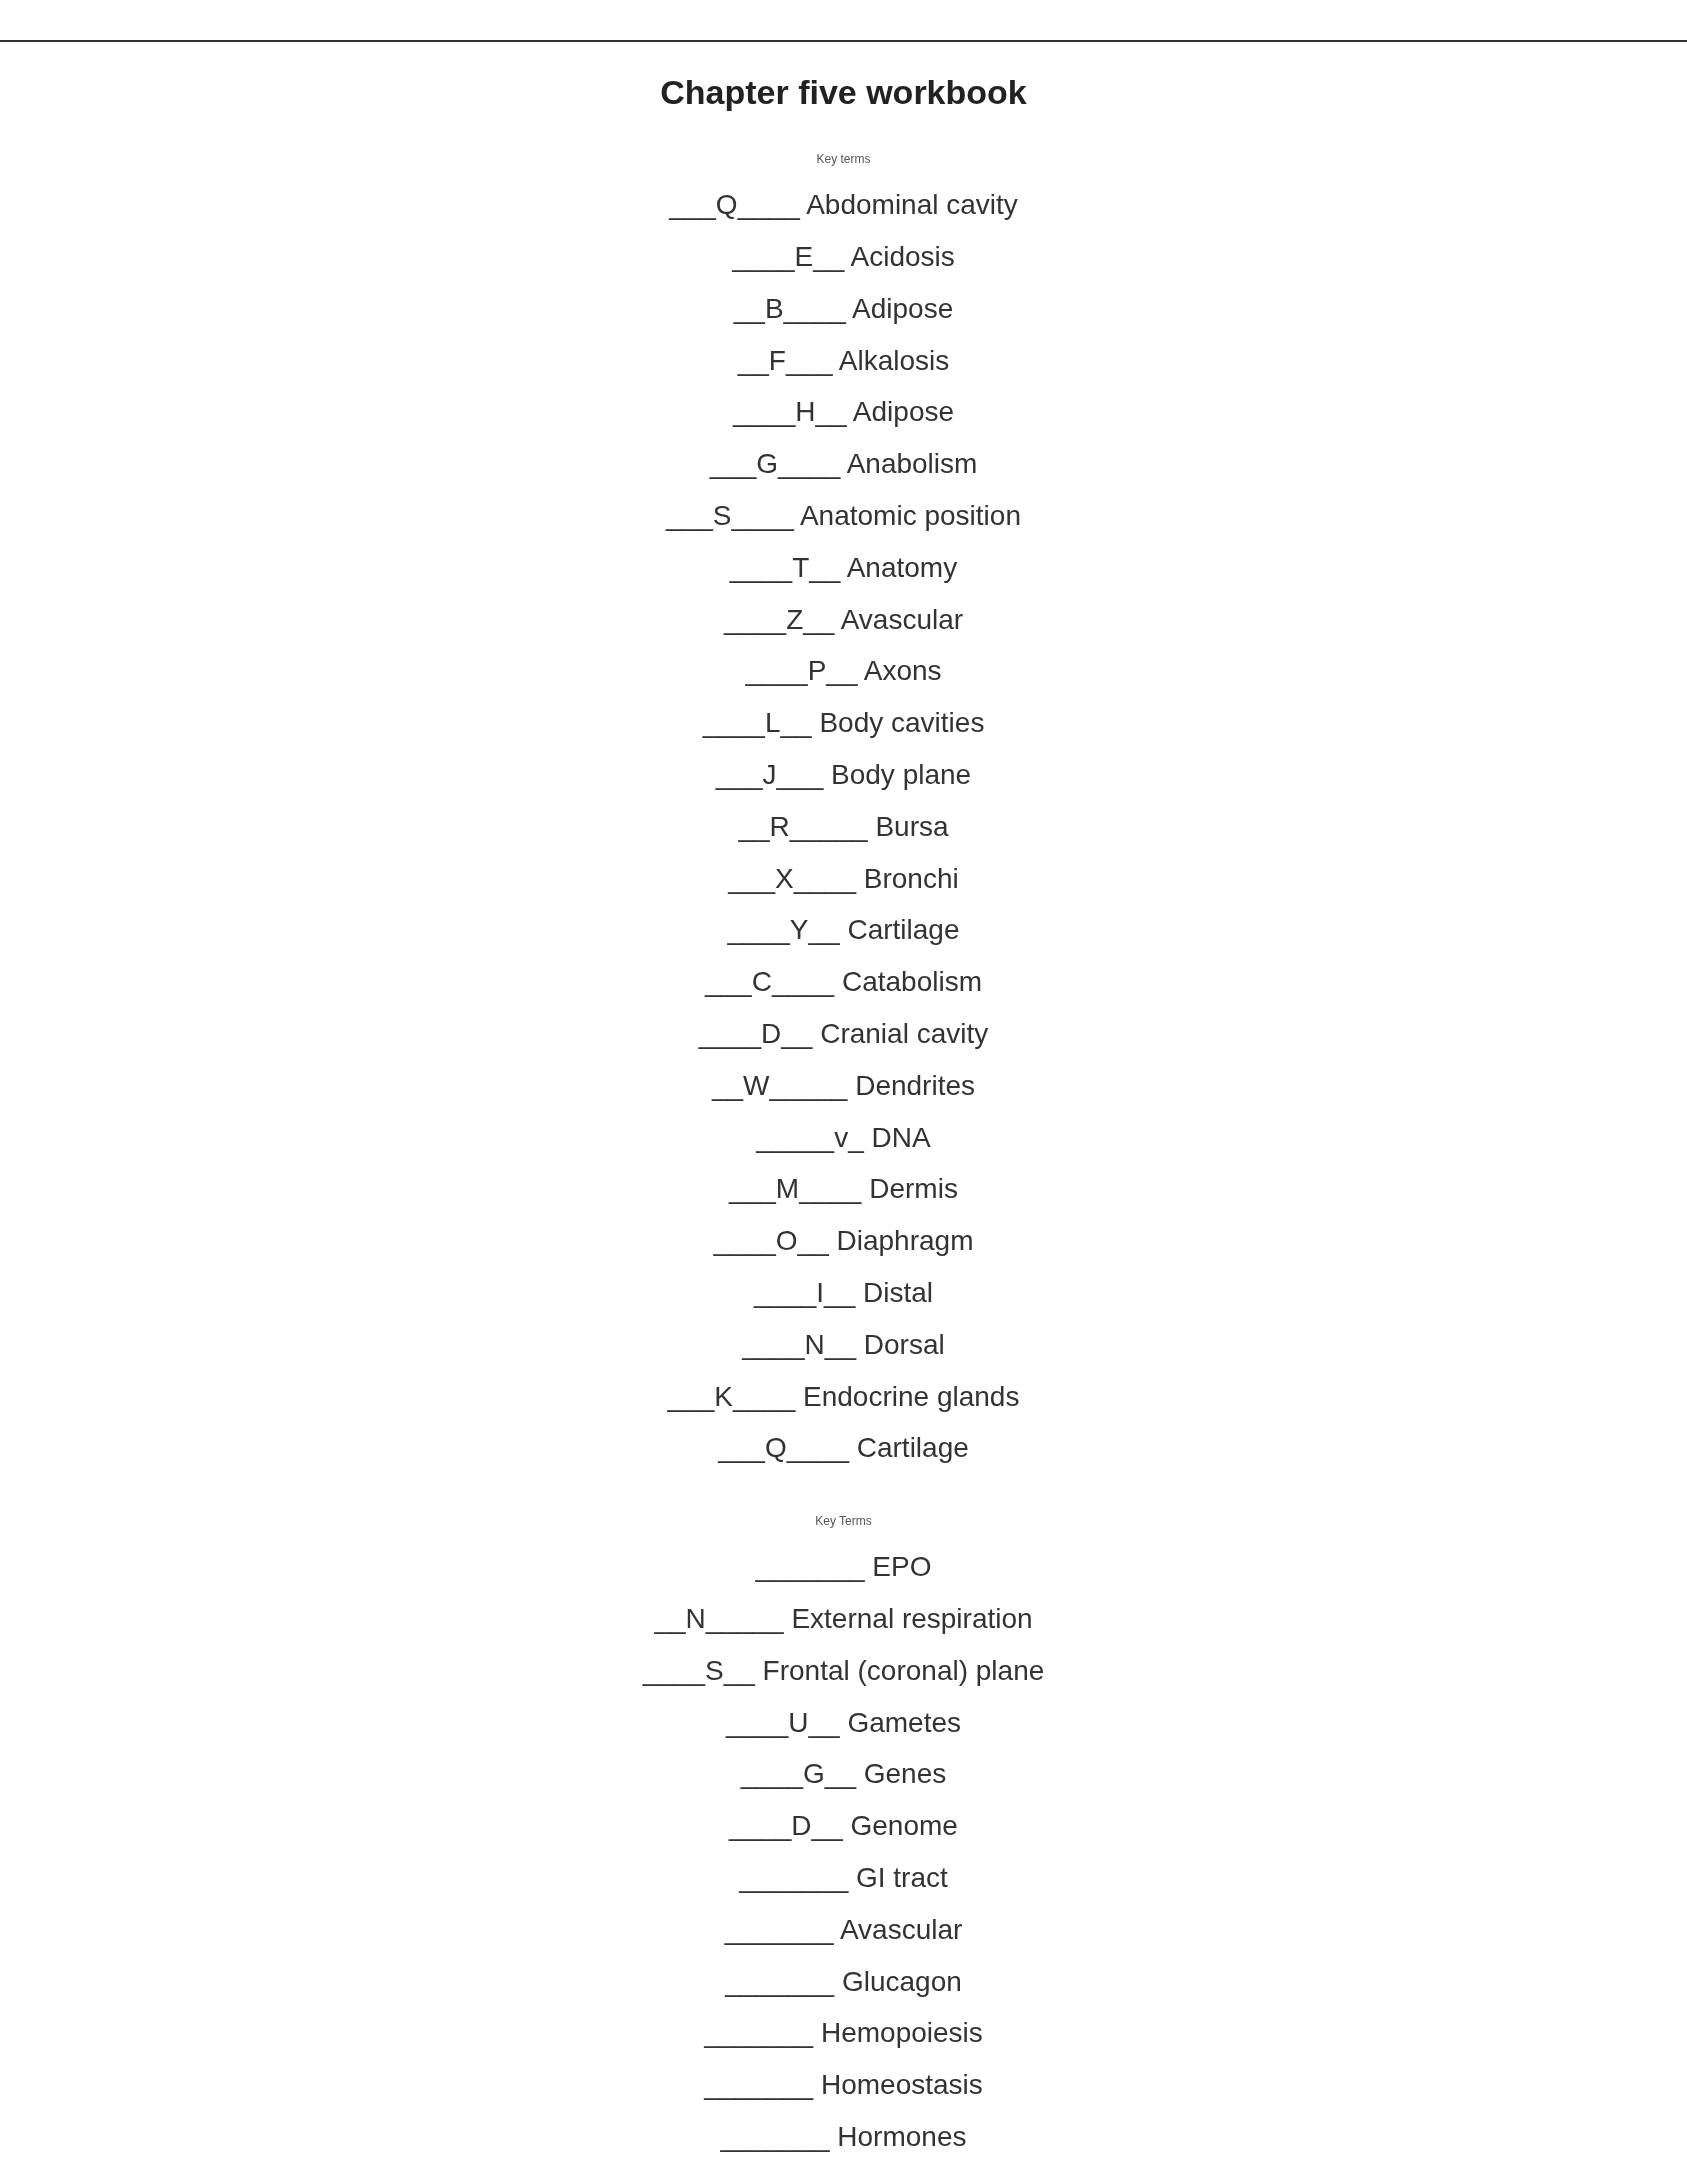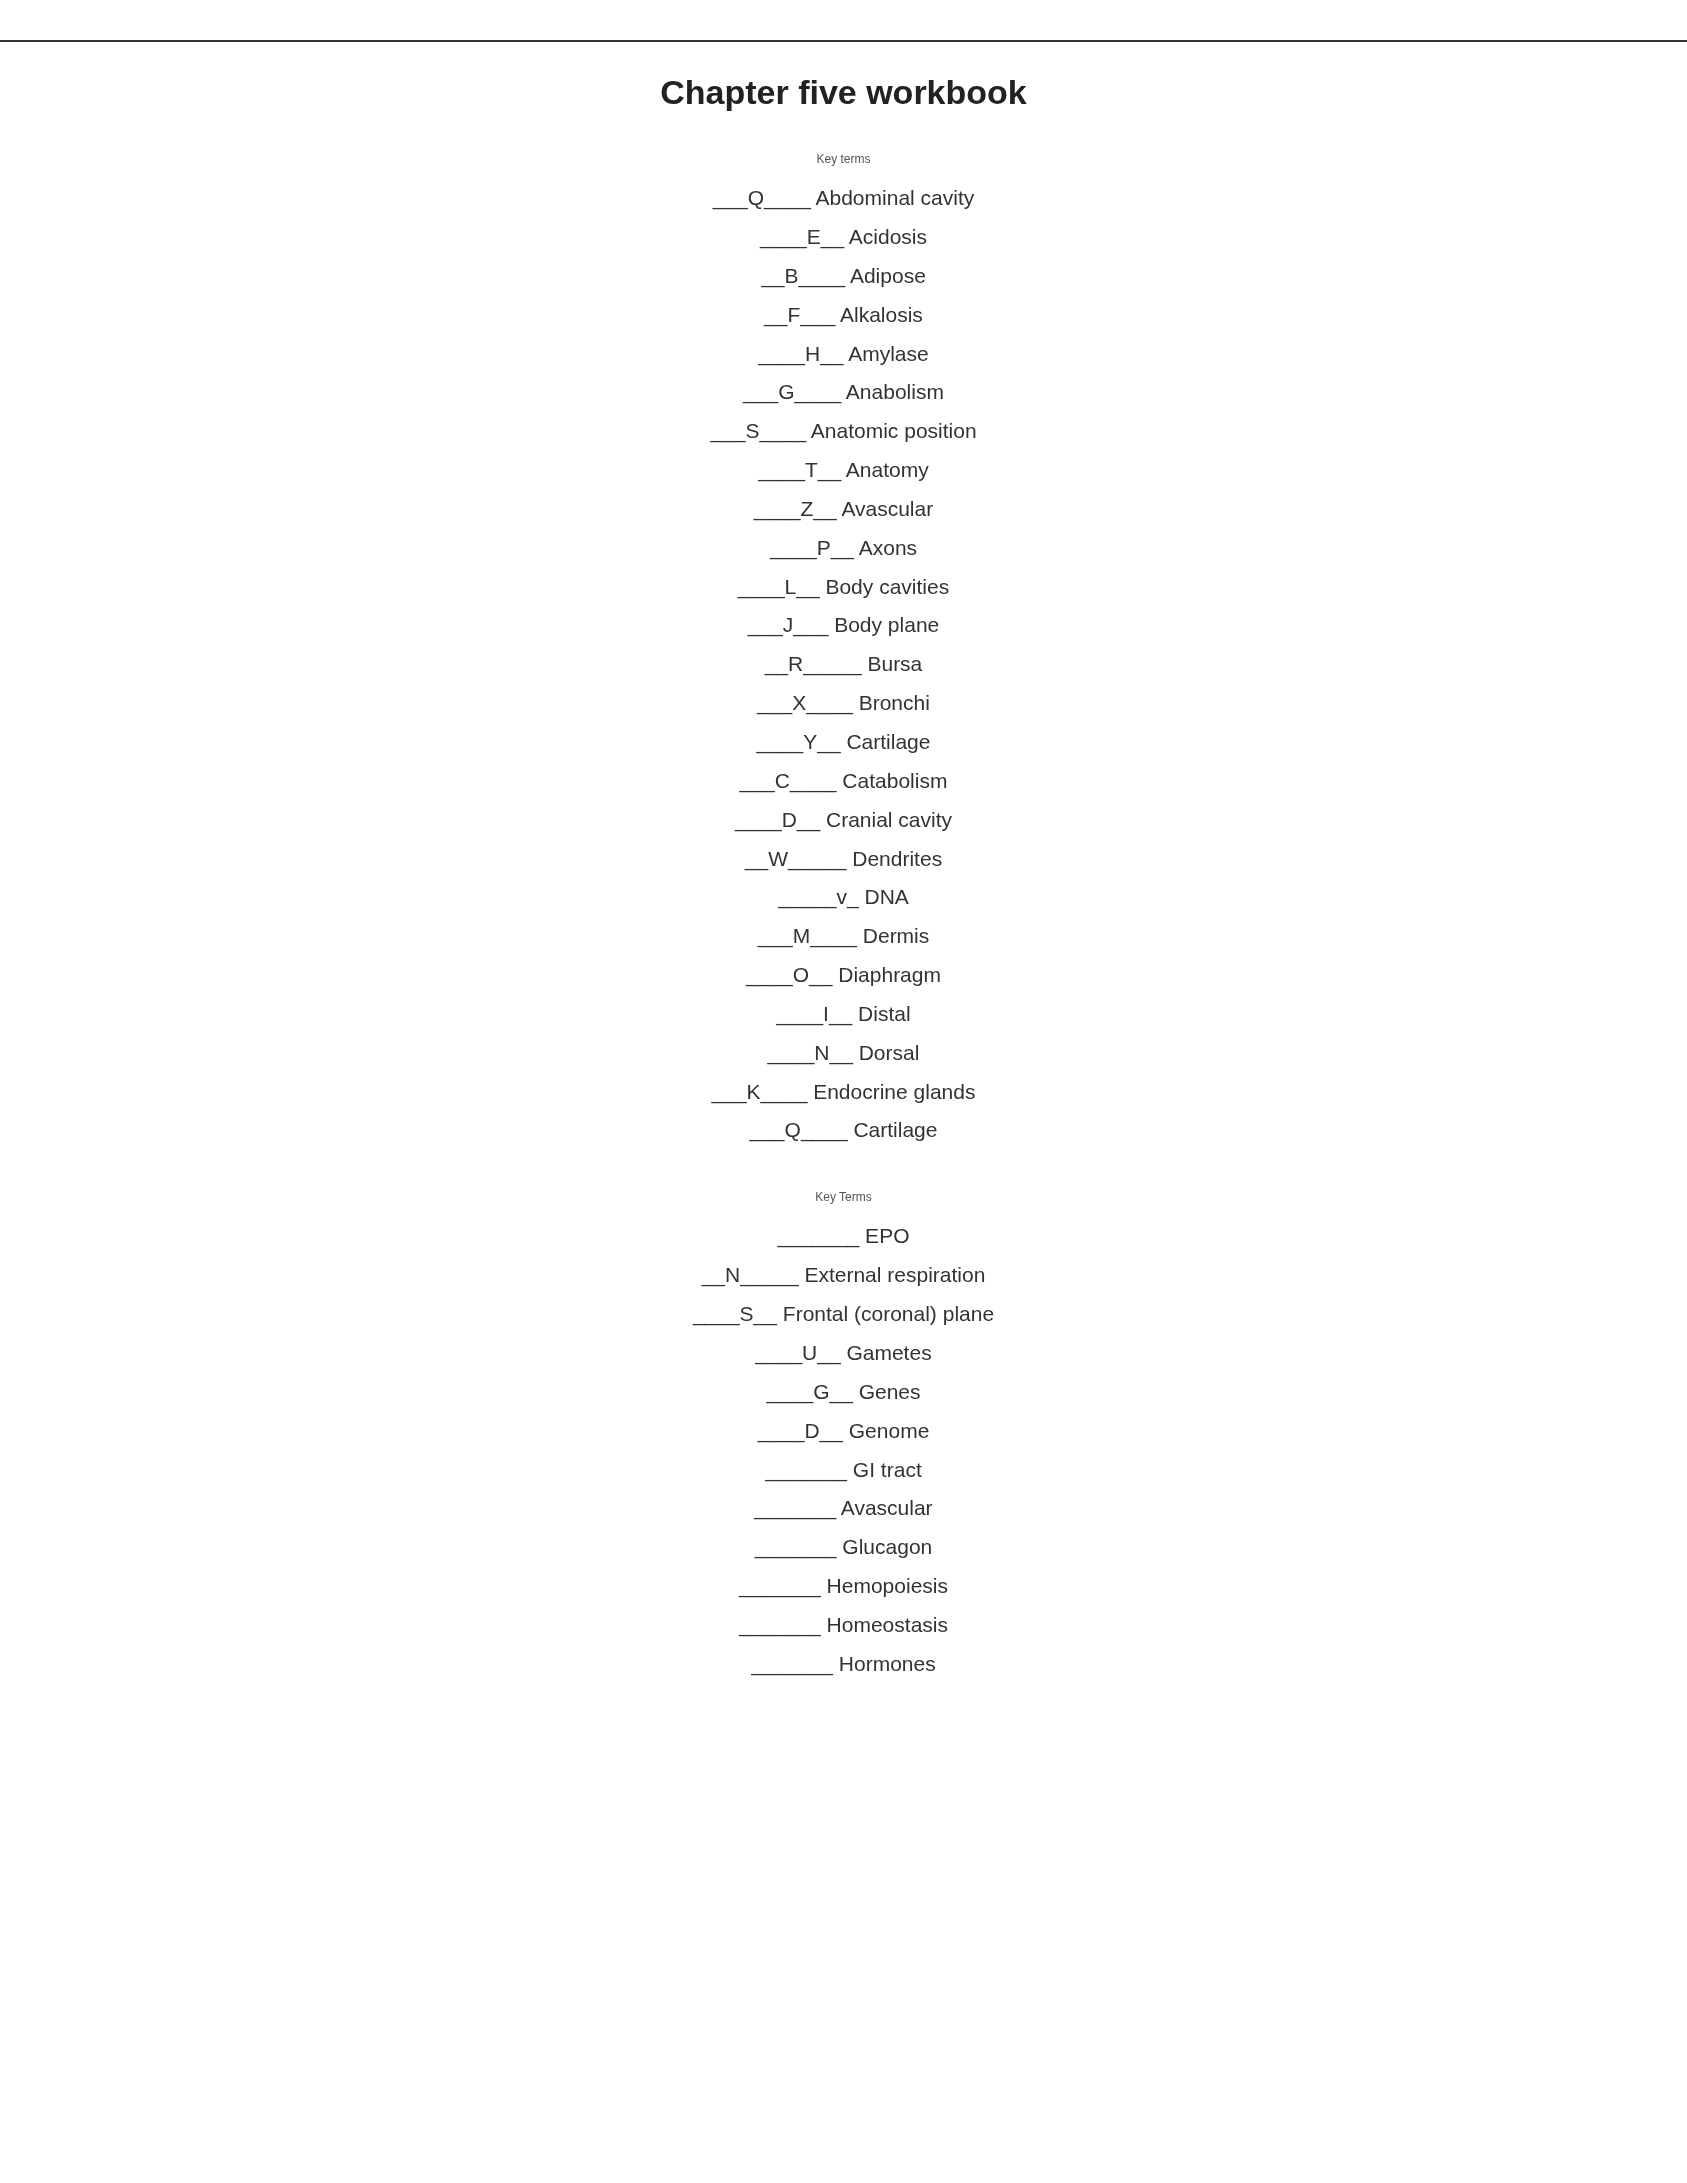--- a/index.html
+++ b/index.html
@@ -47,41 +47,41 @@
       margin-bottom: 13.2px;
       margin-top: 6.6px;
     }
 
     .term-list {
       list-style: none;
       margin-bottom: 40px;
     }
 
     .term-list li {
-      font-size: 21px;
+      font-size: 28px;
       line-height: 1.85;
       color: #333333;
       font-family: Arial, Helvetica, sans-serif;
     }
   </style>
 </head>
 <body>
 
 <div class="page">
   <div class="top-border"></div>
 
   <h1 class="page-title">Chapter five workbook</h1>
 
   <div class="section-label">Key terms</div>
   <ul class="term-list" id="section1-list">
       <li>___Q____ Abdominal cavity</li>
       <li>____E__ Acidosis</li>
       <li>__B____ Adipose</li>
       <li>__F___ Alkalosis</li>
-      <li>____H__ Amylase</li>
+      <li>____H__ Adipose</li>
       <li>___G____ Anabolism</li>
       <li>___S____ Anatomic position</li>
       <li>____T__ Anatomy</li>
       <li>____Z__ Avascular</li>
       <li>____P__ Axons</li>
       <li>____L__ Body cavities</li>
       <li>___J___ Body plane</li>
       <li>__R_____ Bursa</li>
       <li>___X____ Bronchi</li>
       <li>____Y__ Cartilage</li>

